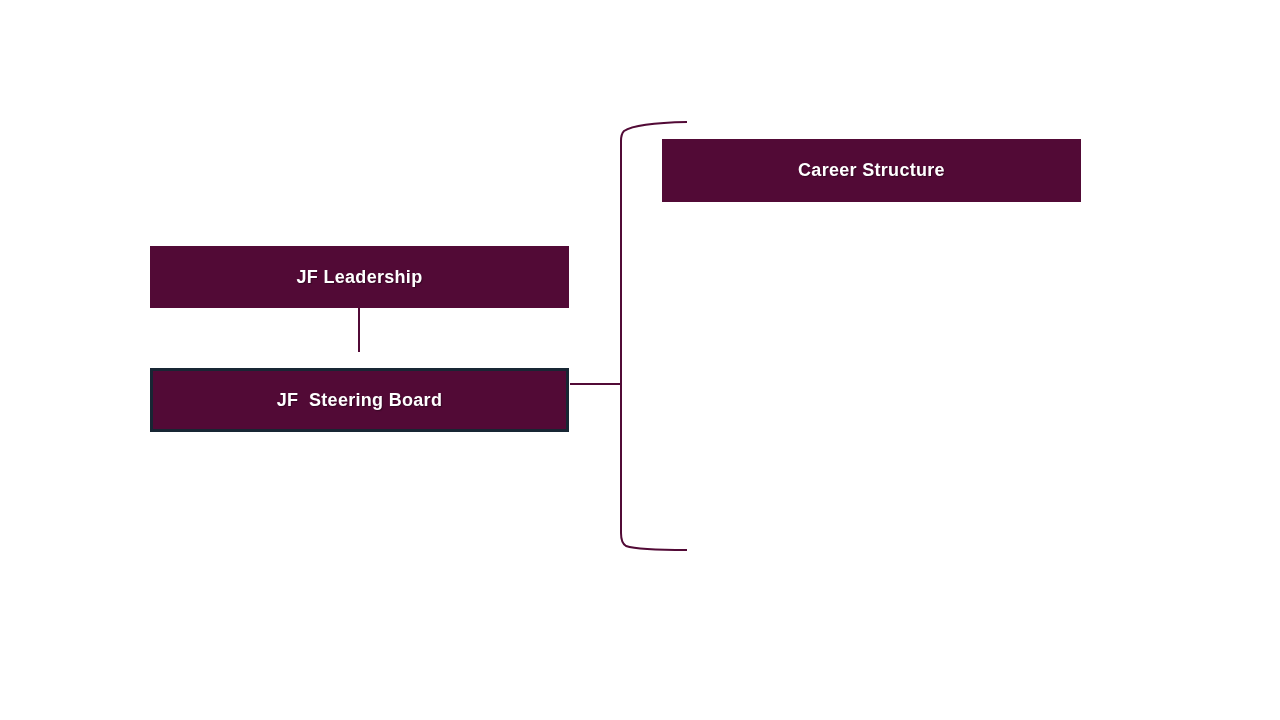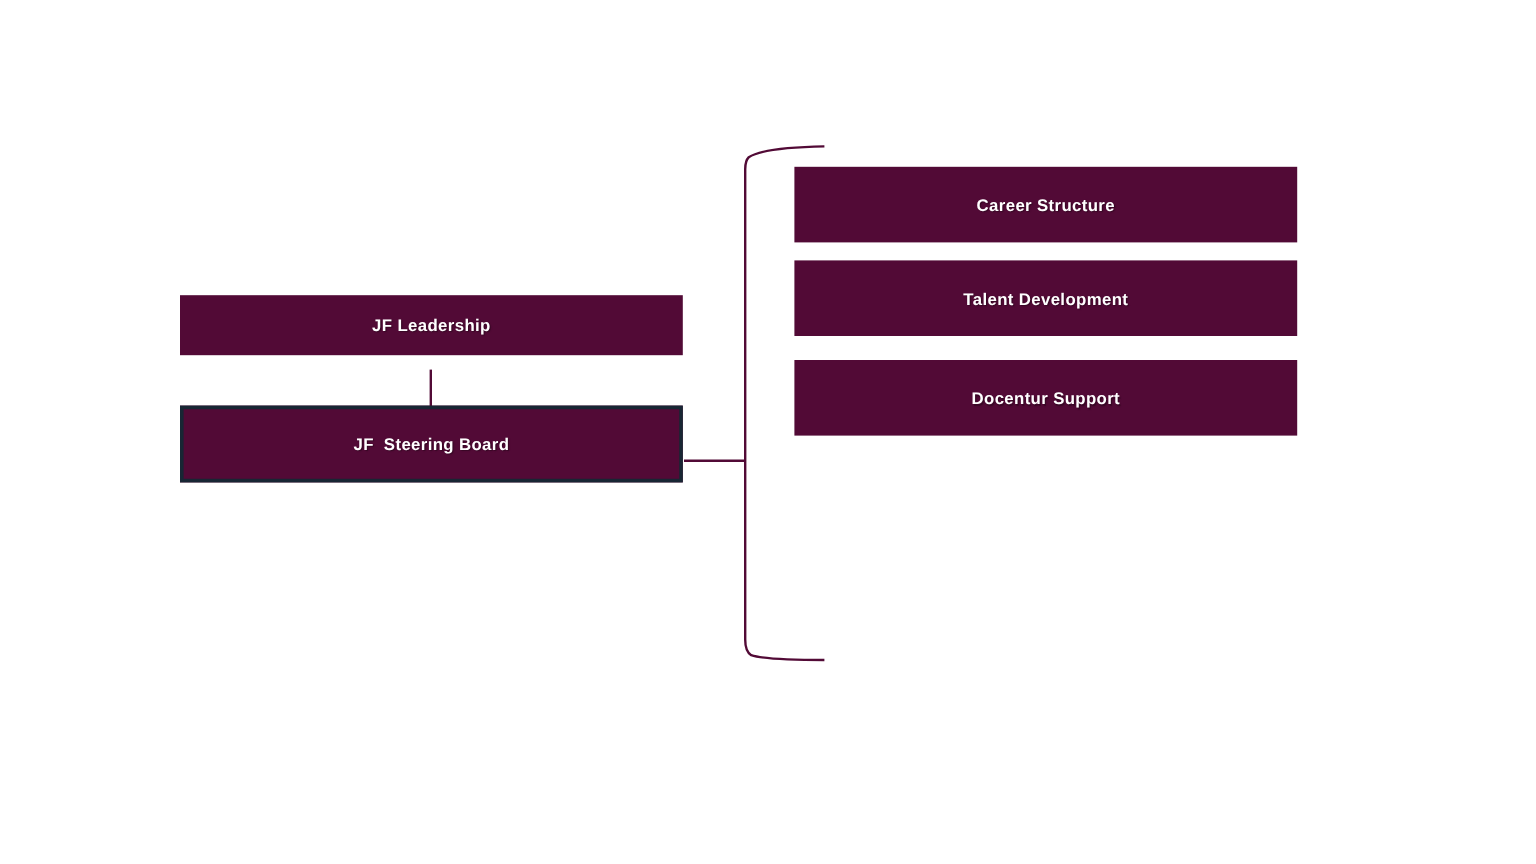--- a/index.html
+++ b/index.html
@@ -16,33 +16,33 @@
     font-family: "Liberation Sans", "DejaVu Sans", sans-serif;
   }
   .box {
     position: absolute;
     background: var(--box-fill, #520A36);
     color: var(--text, #ffffff);
     display: flex;
     align-items: center;
     justify-content: center;
     font-weight: bold;
-    font-size: 14px;
+    font-size: 18px;
     letter-spacing: 0.3px;
     text-align: center;
     white-space: pre;
     text-shadow: 1px 1px 1px rgba(0,0,0,0.35);
     box-sizing: border-box;
   }
   .box-leadership {
     left: 150px; top: 246px;
-    width: 419px; height: 50px;
+    width: 419px; height: 62px;
   }
   .box-steering {
-    left: 150px; top: 338px;
+    left: 150px; top: 368px;
     width: 419px; height: 64px;
     border: 3px solid var(--steering-border, #182634);
   }
   .branch {
     left: 662px;
     width: 419px;
     height: 63px;
   }
   .connector-layer {
     position: absolute;
@@ -75,23 +75,17 @@
   </div>
 
   <div class="box box-steering">
     <span>JF  Steering Board</span>
   </div>
 
   <div class="box branch" style="top:139px">
     <span>Career Structure</span>
   </div>
 
-  <div class="box branch" style="top:217px">
-    <span>Talent Development</span>
-  </div>
 
-  <div class="box branch" style="top:300px">
-    <span>Docentur Support</span>
-  </div>
 
 
 
 </div>
 
 </body></html>

